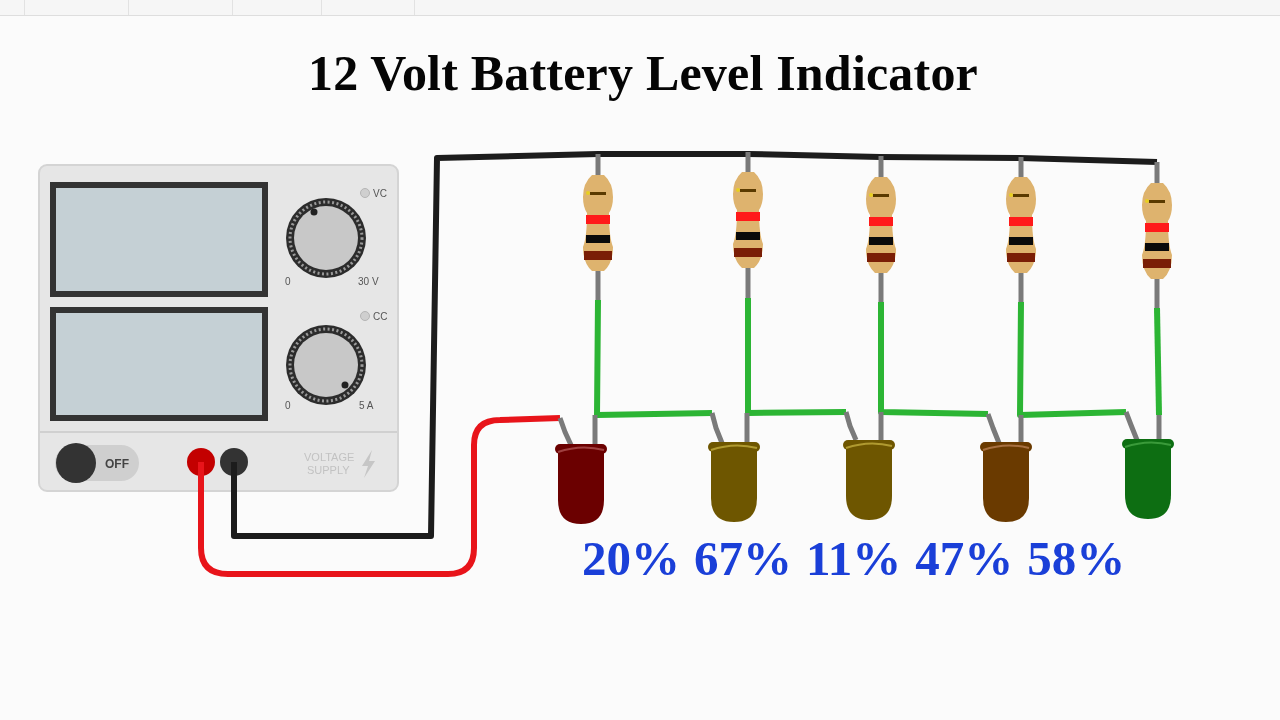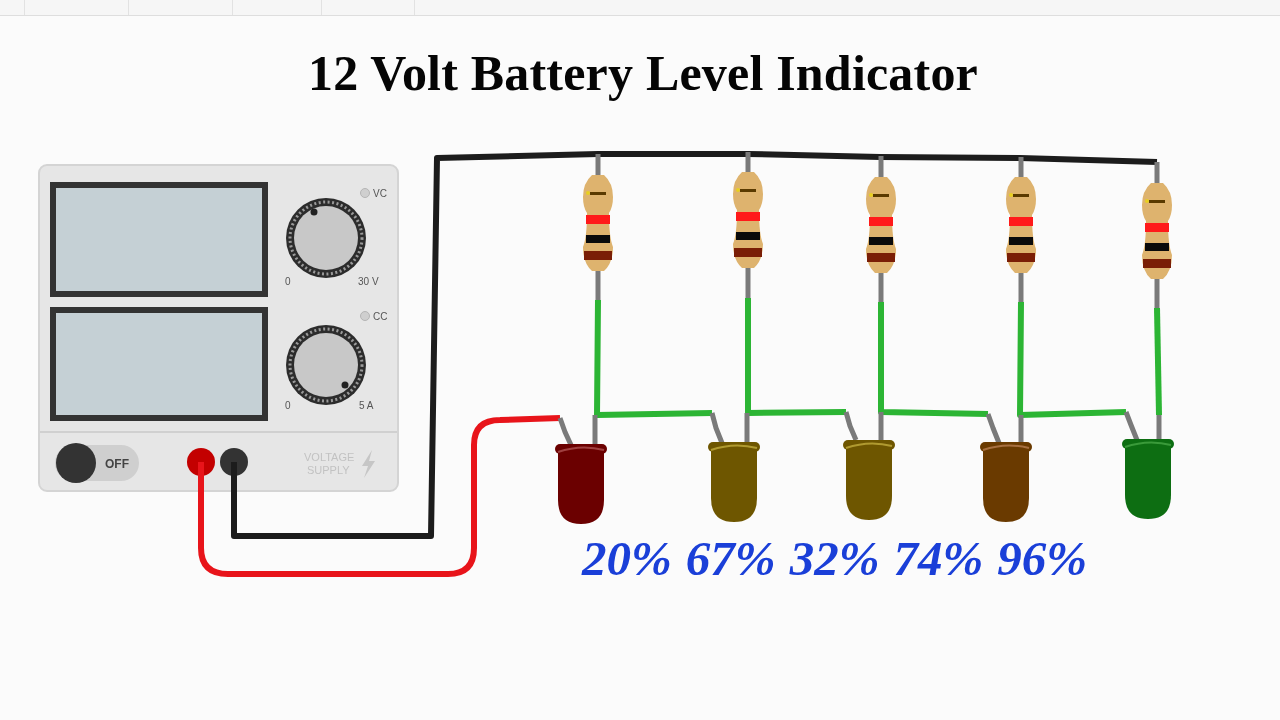--- a/index.html
+++ b/index.html
@@ -2,21 +2,21 @@
 <html><head>
 <meta charset="utf-8">
 <style>
   html, body { margin:0; padding:0; }
   body { width:1280px; height:720px; background:#fbfbfb; position:relative; overflow:hidden; font-family:"Liberation Sans", sans-serif; }
   .topbar { position:absolute; left:0; top:0; width:1280px; height:15px; background:#f6f6f6; border-bottom:1px solid #dedede; }
   .topbar .seg { position:absolute; top:0; height:15px; border-right:1px solid #e2e2e2; }
   .title { position:absolute; left:0; top:44px; width:1286px; text-align:center; font-family:"Liberation Serif", serif; font-weight:bold; font-size:50px; color:#050505; letter-spacing:0.2px; }
   svg.circuit { position:absolute; left:0; top:0; }
   .pct { position:absolute; top:530px; left:582px; font-family:"Liberation Serif", serif; font-weight:bold; font-size:49px; color:#1a3fd8; white-space:nowrap; }
-  .pct span { margin-right:14px;font-style:italic; }
+  .pct span { margin-right:14px; }
 </style>
 </head>
 <body>
 
 <div class="topbar">
   <div class="seg" style="left:0;width:24px"></div>
   <div class="seg" style="left:25px;width:103px"></div>
   <div class="seg" style="left:129px;width:103px"></div>
   <div class="seg" style="left:233px;width:88px"></div>
   <div class="seg" style="left:322px;width:92px"></div>
@@ -169,14 +169,14 @@
     <path d="M983 450 Q1006 442 1029 448" stroke="#a87040" stroke-width="2" fill="none"></path>
   </g>
   <g>
     <path d="M1125 443 L1171 443 L1171 495 Q1171 519 1148 519 Q1125 519 1125 495 Z" fill="#0d6e12"></path>
     <rect x="1122" y="439" width="52" height="10" rx="5" fill="#0d6e12"></rect>
     <path d="M1125 447 Q1148 439 1171 445" stroke="#3a9a3a" stroke-width="2" fill="none"></path>
   </g>
 </svg>
 
 <div class="pct">
-  <span>20%</span><span>67%</span><span>32%</span><span>74%</span><span>96%</span>
+  <span>20%</span><span>67%</span><span>11%</span><span>47%</span><span>58%</span>
 </div>
 
 </body></html>

